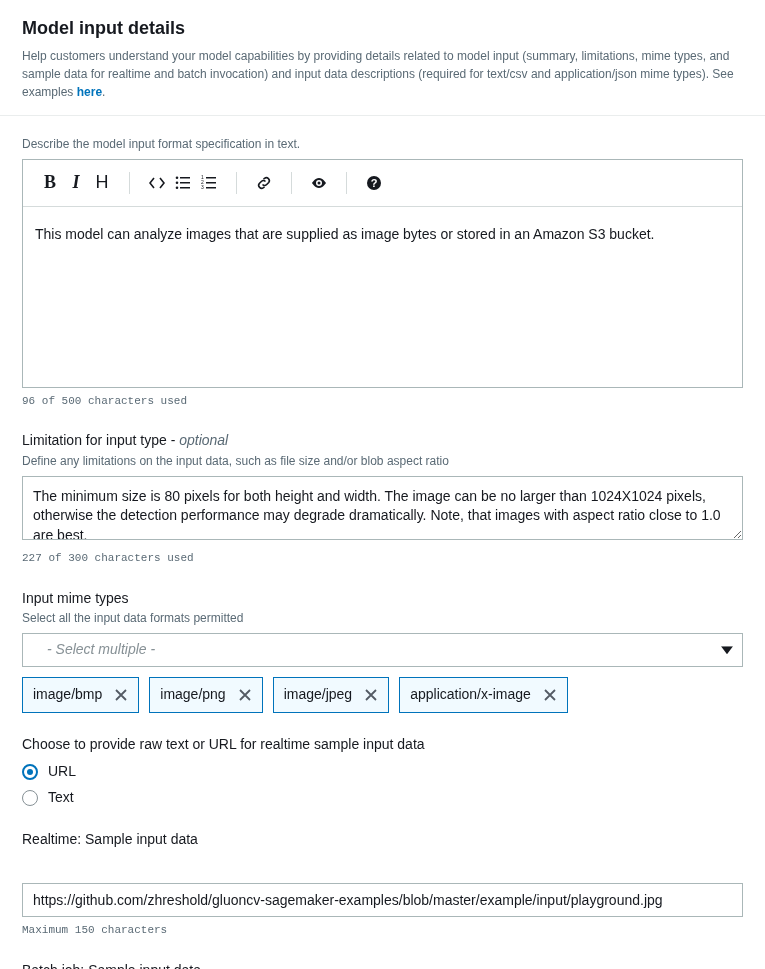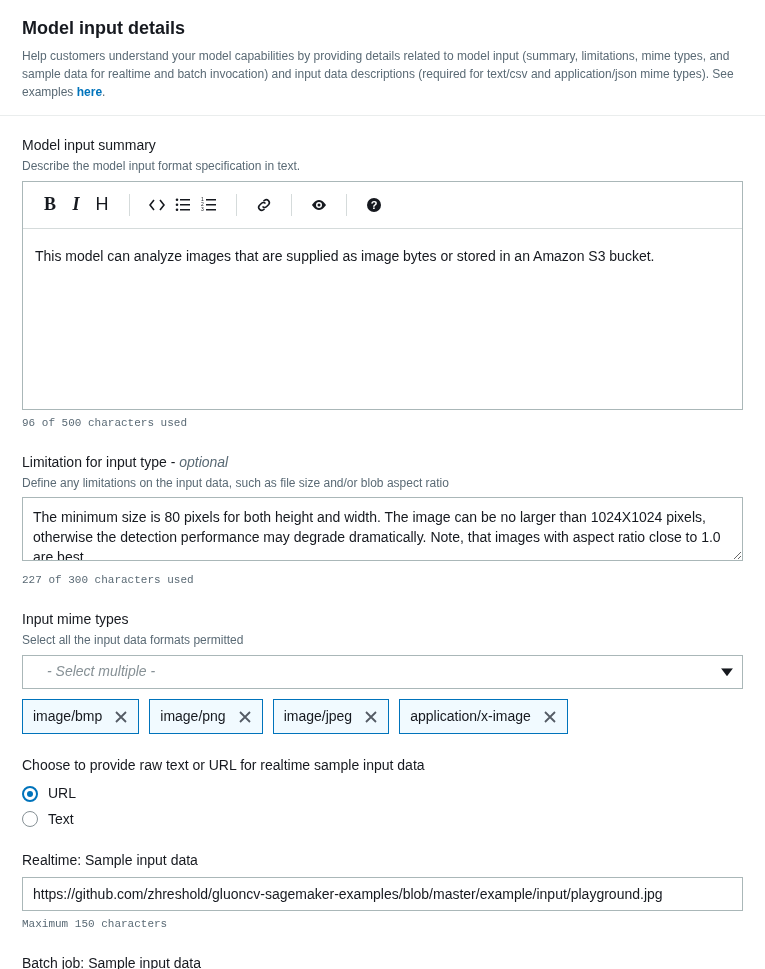--- a/index.html
+++ b/index.html
@@ -26,41 +26,40 @@
 .select-wrap { position: relative; width: 100%; }
 .select { width: 100%; border: 1px solid #aab7b8; padding: 8px 32px 8px 24px; font-style: italic; color: #879196; background: #fff; cursor: pointer; font-size: 14px; height: 34px; display: flex; align-items: center; }
 .select-caret { position: absolute; right: 10px; top: 50%; transform: translateY(-50%); pointer-events: none; }
 .tags { display: flex; flex-wrap: wrap; gap: 10px; margin-top: 10px; }
 .tag { display: inline-flex; align-items: center; border: 1px solid #0073bb; background: #f1faff; padding: 7px 10px; font-size: 14px; color: #16191f; }
 .tag-close { margin-left: 12px; background: none; border: none; cursor: pointer; padding: 0; display: flex; color: #545b64; }
 .radio-row { display: flex; align-items: center; margin-bottom: 6px; }
 .radio-outer { width: 16px; height: 16px; border-radius: 50%; border: 1px solid #879196; margin-right: 10px; display: flex; align-items: center; justify-content: center; flex-shrink: 0; }
 .radio-outer.selected { border: 2px solid #0073bb; }
 .radio-inner { width: 6px; height: 6px; border-radius: 50%; background: #0073bb; }
-.text-input { width: 100%; border: 1px solid #aab7b8; padding: 8px 10px; font-size: 14px; color: #16191f; font-family: inherit; height: 34px; }
+.text-input { width: 100%; border: 1px solid #aab7b8; padding: 8px 10px; font-size: 14px; color: #16191f; font-family: inherit; height: 34px; margin-top: 28px; }
 .bold { font-weight: 700; font-family: Georgia, serif; font-size: 18px; }
 .italic { font-style: italic; font-family: Georgia, serif; font-size: 18px; font-weight: 700; }
 .htxt { font-weight: 400; font-family: Arial, sans-serif; font-size: 18px; }
 </style>
 </head>
 <body>
 
 <div class="page">
 
   <div class="header-section">
     <div class="header-title">Model input details</div>
     <div class="header-desc">
       <span>Help customers understand your model capabilities by providing details related to model input (summary, limitations, mime types, and sample data for realtime and batch invocation) and input data descriptions (required for text/csv and application/json mime types). See examples </span><a href="#">here</a><span>.</span>
     </div>
   </div>
 
   <div class="content">
 
     <div class="field">
-      <div class="field-label">Model input summary</div>
       <div class="field-sub">Describe the model input format specification in text.</div>
       <div class="editor-box">
         <div class="editor-toolbar">
           <div class="tb-group">
             <button class="tb-btn">
                 <span class="bold">B</span>
               </button>
             <button class="tb-btn">
                 <span class="italic">I</span>
               </button>

